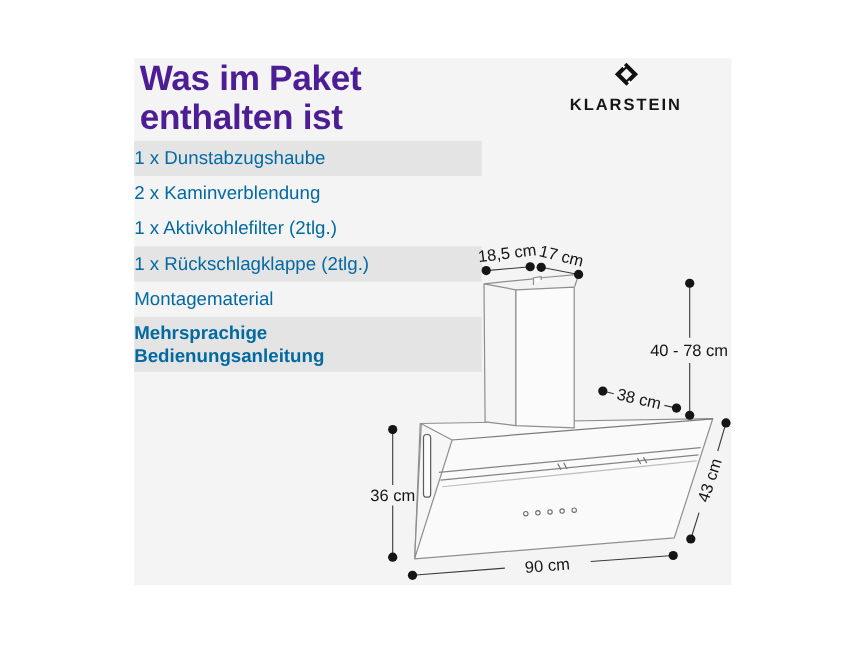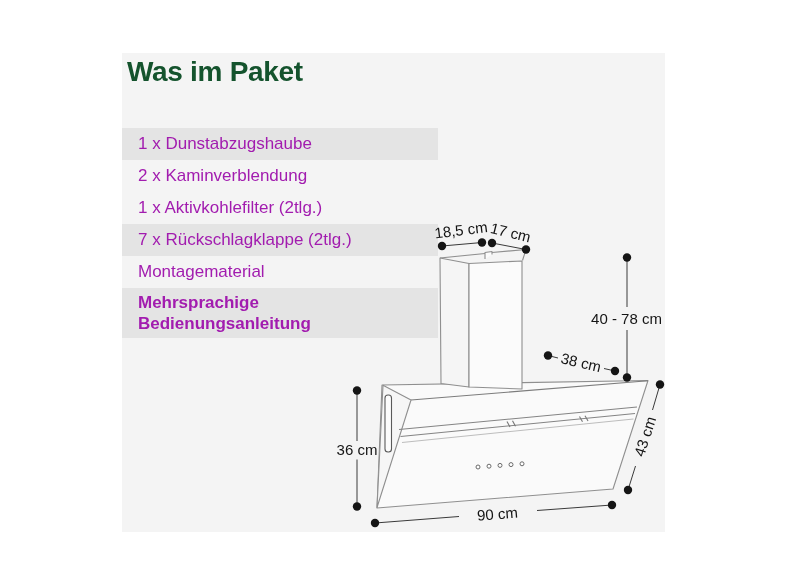--- a/index.html
+++ b/index.html
@@ -6,62 +6,71 @@
   #stage{
     position:relative;width:786px;height:587px;overflow:hidden;
     font-family:"Liberation Sans", sans-serif;background:#ffffff;
   }
   #canvas{
     position:absolute;left:122px;top:53px;width:543px;height:479px;
     background:#f4f4f4;
   }
   #title{
     position:absolute;left:127px;top:54px;
-    font-size:28px;font-weight:700;line-height:35px;color:#14532d;
+    font-size:32px;font-weight:700;line-height:35px;color:#4c1d95;
     letter-spacing:-0.3px;
   }
   #brand{
     position:absolute;left:499px;top:56px;width:140px;text-align:center;
   }
   #brand .logo{display:block;margin:0 auto 8px auto;width:23px;height:23px;}
   #brand .brand-name{
     font-size:15px;font-weight:700;color:#161616;letter-spacing:1.8px;
   }
   #package-list{position:absolute;left:122px;top:128px;width:316px;}
   .pkg-row{
     width:316px;height:32px;line-height:32px;box-sizing:border-box;
-    padding-left:16px;font-size:17px;color:#a21caf;
+    padding-left:0;font-size:17px;color:#0369a1;
   }
   .pkg-row.gray{background:#e4e4e4;}
   .pkg-row.tall{
     height:50px;line-height:21px;padding-top:4px;padding-bottom:4px;
   }
   .pkg-row.tall .wrap{display:inline-block;max-width:235px;vertical-align:top;line-height:21px;font-weight:bold;}
   #diagram-svg{position:absolute;left:0;top:0;}
   .dim-text{
     font-family:"Liberation Sans", sans-serif;font-size:15px;fill:#151515;
   }
 </style>
 </head>
 <body>
 
 <div id="stage">
 
   <div id="canvas"></div>
 
   <div id="title">
     <div>Was im Paket</div>
+    <div>enthalten ist</div>
   </div>
 
+  <div id="brand">
+    <svg class="logo" viewBox="0 0 24 24">
+      <path d="M12 1 L23 12 L12 23 L1 12 Z M12 6.6 L17.4 12 L12 17.4 L6.6 12 Z" fill="#111111" fill-rule="evenodd"></path>
+      <line x1="7.4" y1="2.8" x2="10.2" y2="5.6" stroke="#ffffff" stroke-width="2.2"></line>
+      <line x1="13.8" y1="18.4" x2="16.6" y2="21.2" stroke="#ffffff" stroke-width="2.2"></line>
+    </svg>
+    <div class="brand-name">KLARSTEIN</div>
+  </div>
 
   <div id="package-list">
     <div class="pkg-row gray">1 x Dunstabzugshaube</div>
     <div class="pkg-row">2 x Kaminverblendung</div>
     <div class="pkg-row">1 x Aktivkohlefilter (2tlg.)</div>
-    <div class="pkg-row gray">7 x Rückschlagklappe (2tlg.)</div>
+    <div class="pkg-row gray">1 x Rückschlagklappe (2tlg.)</div>
     <div class="pkg-row">Montagematerial</div>
     <div class="pkg-row gray tall">
       <span class="wrap">Mehrsprachige Bedienungsanleitung</span>
     </div>
   </div>
 
   <svg id="diagram-svg" width="786" height="587" viewBox="0 0 786 587">
 
     <g stroke="#8f8f8f" stroke-width="1.1" stroke-linejoin="round" fill="none">
 

